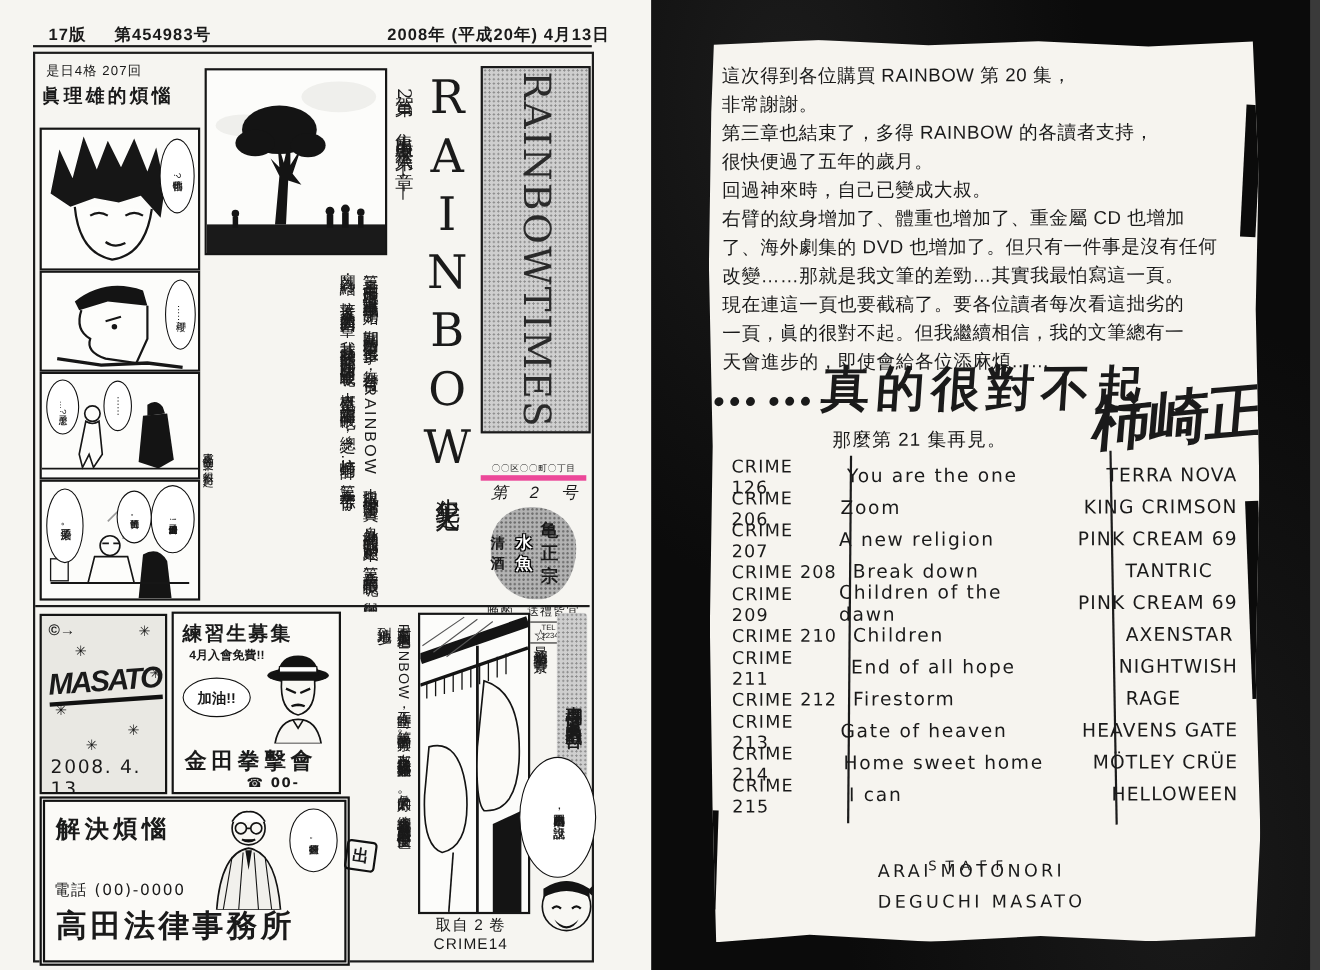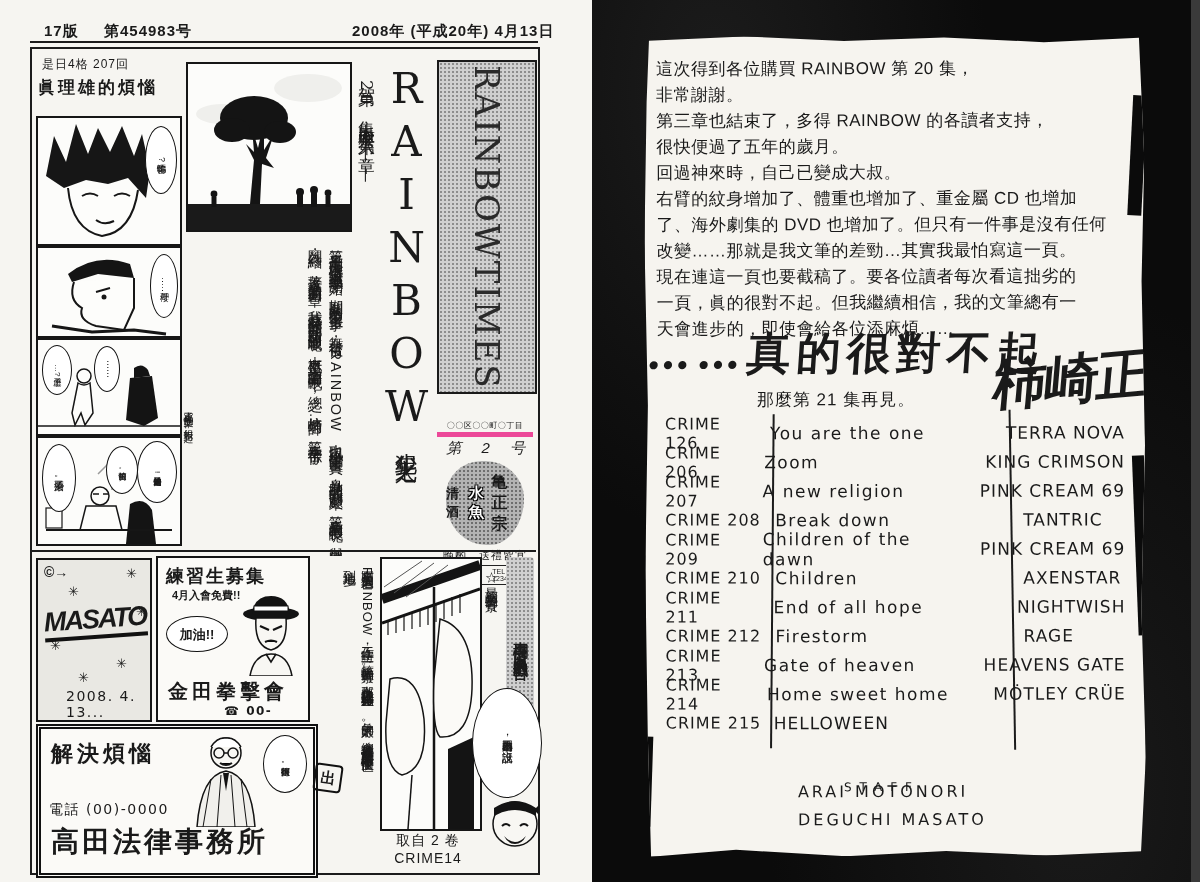--- a/index.html
+++ b/index.html
@@ -158,21 +158,21 @@
 
     <div class="adbox halftone" style="left:36px;top:558px;width:112px;height:160px;background-color:#e9e8e3;">
       <div class="abs" style="left:6px;top:4px;font-size:14px;font-weight:bold;">©→</div>
       <span class="star" style="left:88px;top:6px;">✳</span>
       <span class="star" style="left:30px;top:24px;">✳</span>
       <span class="star" style="left:98px;top:44px;">✳</span>
       <span class="star" style="left:12px;top:78px;">✳</span>
       <span class="star" style="left:78px;top:96px;">✳</span>
       <span class="star" style="left:40px;top:110px;">✳</span>
       <div class="abs" style="left:6px;top:44px;font-size:27px;font-weight:900;font-style:italic;letter-spacing:-2px;transform:rotate(-4deg);border-bottom:4px solid #111;">MASATO</div>
-      <div class="abs hand" style="left:8px;top:128px;font-size:14px;margin-left:20px;">2008. 4. 13...</div>
+      <div class="abs hand" style="left:8px;top:128px;font-size:17px;">2008. 4. 13...</div>
     </div>
 
     <div class="adbox" style="left:156px;top:556px;width:150px;height:162px;">
       <div class="abs" style="left:8px;top:6px;font-size:18px;font-weight:bold;letter-spacing:2px;">練習生募集</div>
       <div class="abs" style="left:14px;top:30px;font-size:11px;font-weight:bold;">4月入會免費!!</div>
       <svg class="abs" style="left:82px;top:34px;" width="62" height="84" viewBox="0 0 62 84">
         <ellipse cx="31" cy="22" rx="28" ry="7" fill="#131313"></ellipse>
         <path d="M12,22 Q14,4 31,4 Q48,4 50,22 Z" fill="#131313"></path>
         <rect x="14" y="14" width="34" height="5" fill="#fff" stroke="#131313" stroke-width="1"></rect>
         <path d="M16,26 Q14,54 31,58 Q48,54 46,26 Z" fill="#f8f7f3" stroke="#131313" stroke-width="1.5"></path>
@@ -341,20 +341,21 @@
         </div>
 
         <div class="track-row">
           <span class="cell-crime">CRIME 214</span>
           <span class="cell-title">Home sweet home</span>
           <span class="cell-band">MÖTLEY CRÜE</span>
         </div>
 
         <div class="track-row">
           <span class="cell-crime">CRIME 215</span>
+          <span class="cell-title">I can</span>
           <span class="cell-band">HELLOWEEN</span>
         </div>
       </div>
     <div class="tdivider" style="left:126px;top:378px;height:334px;transform:rotate(.6deg);"></div>
     <div class="tdivider" style="left:366px;top:374px;height:340px;transform:rotate(-.8deg);"></div>
 
     <div class="abs hand" style="left:198px;top:744px;font-size:12px;letter-spacing:8px;">STAFF</div>
     <div class="abs hand" style="left:152px;top:742px;font-size:16px;letter-spacing:3px;line-height:28px;">
 
         <div>ARAI MOTONORI</div>

